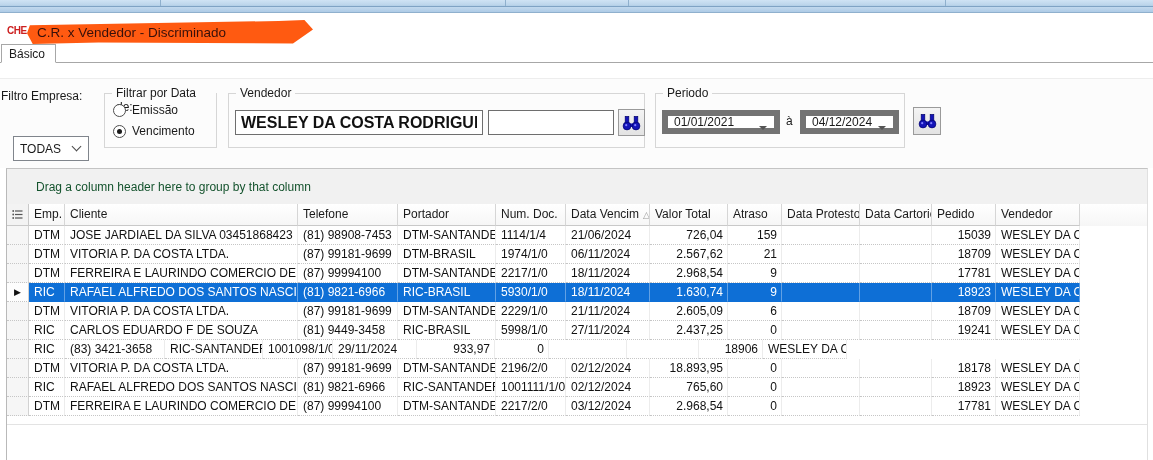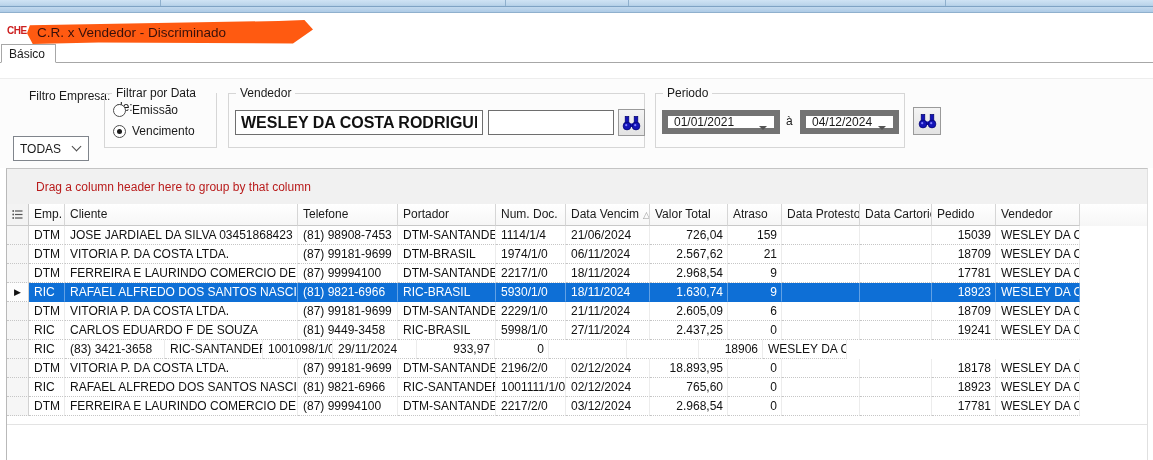--- a/index.html
+++ b/index.html
@@ -58,21 +58,21 @@
     font-family:inherit; font-size:12px; color:#111; }
   .tinput.bold { font-weight:bold; font-size:16px; }
   .btn { position:absolute; width:27px; height:27px; background:linear-gradient(#f4f4f4,#e3e3e3);
     border:1px solid #9a9a9a; display:flex; align-items:center; justify-content:center; cursor:pointer; }
 
   
   .grid-container { position:absolute; left:6px; top:168px; width:1142px; height:292px;
     border-left:1px solid #b9b9b9; border-top:1px solid #c4c4c4; border-right:1px solid #e0e0e0;
     background:#fff; overflow:hidden; }
   .groupby { height:35px; background:#f1f1f1; display:flex; align-items:center;
-    padding-left:29px; color:#b91c1c; }
+    padding-left:29px; color:#14532d; }
   .ghead { display:flex; height:22px; background:linear-gradient(#ffffff,#f6f6f6); }
   .hcell { border-right:1px solid #d6d6d6; border-bottom:1px solid #c9c9c9; padding:3px 0 0 5px;
     white-space:nowrap; overflow:hidden; position:relative; flex:0 0 auto; }
   .hcell .sort { color:#9a9a9a; font-size:9px; margin-left:4px; }
   .ind-h { width:22px; flex:0 0 22px; border-right:1px solid #c9c9c9; border-bottom:1px solid #c9c9c9;
     background:#f3f3f3; display:flex; align-items:center; justify-content:center; }
   .grow { display:flex; height:19px; background:#fff; }
   .grow .ind { width:22px; flex:0 0 22px; background:#f6f6f6; border-right:1px solid #d2d2d2;
     border-bottom:1px dotted #c6c6c6; font-size:9px; color:#111; display:flex; align-items:center;
     justify-content:center; }
@@ -103,21 +103,21 @@
       <span>C.R. x Vendedor - Discriminado</span>
     </div>
   </div>
 
   <div class="tab-bar">
     <div class="tab">Básico</div>
   </div>
 
   <div class="filter-panel">
 
-    <span class="lbl" style="left:1px; top:10px;margin-left:28px;">Filtro Empresa:</span>
+    <span class="lbl" style="left:1px; top:10px;">Filtro Empresa:</span>
     <div class="combo" style="left:13px; top:33px; width:76px; height:25px;margin-top:24px;">
       <span>TODAS</span>
       <span class="chev"></span>
     </div>
 
     <div class="groupbox" style="left:104px; top:14px; width:113px; height:55px;">
       <span class="legend">Filtrar por Data de:</span>
       <div class="radio" style="left:8px; top:9px;">
         <span class="circ"></span>
         <span>Emissão</span>

